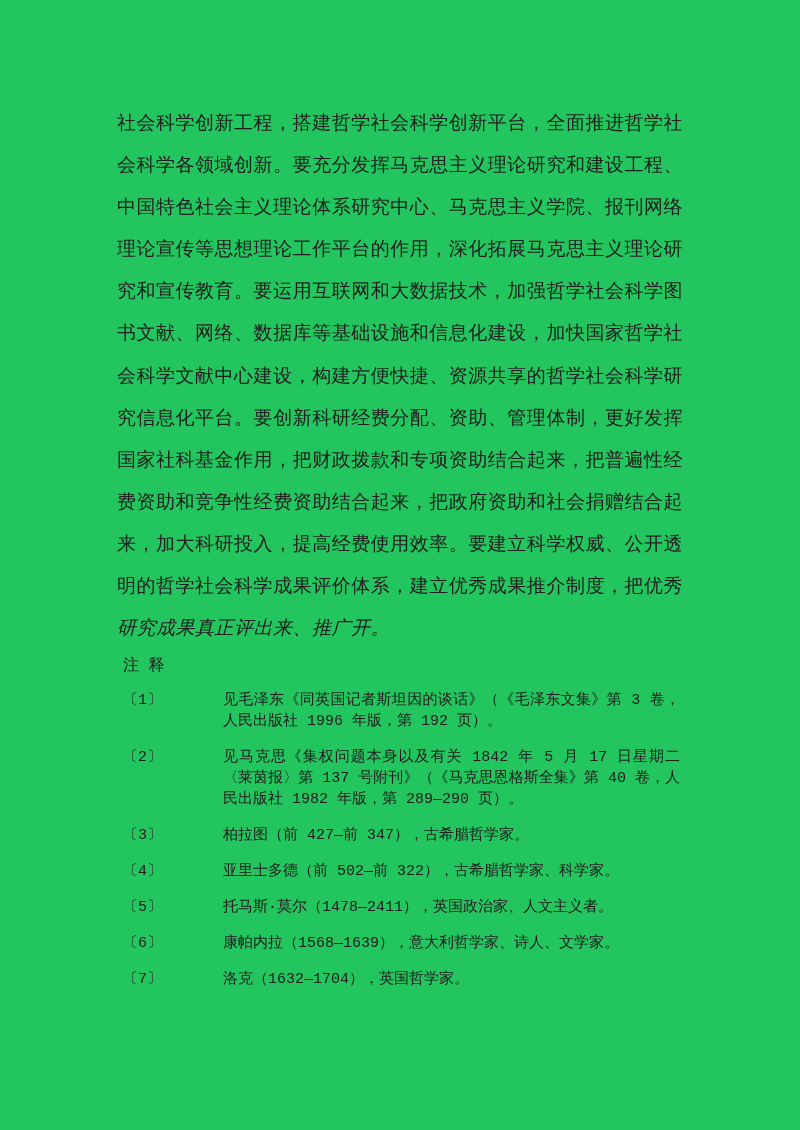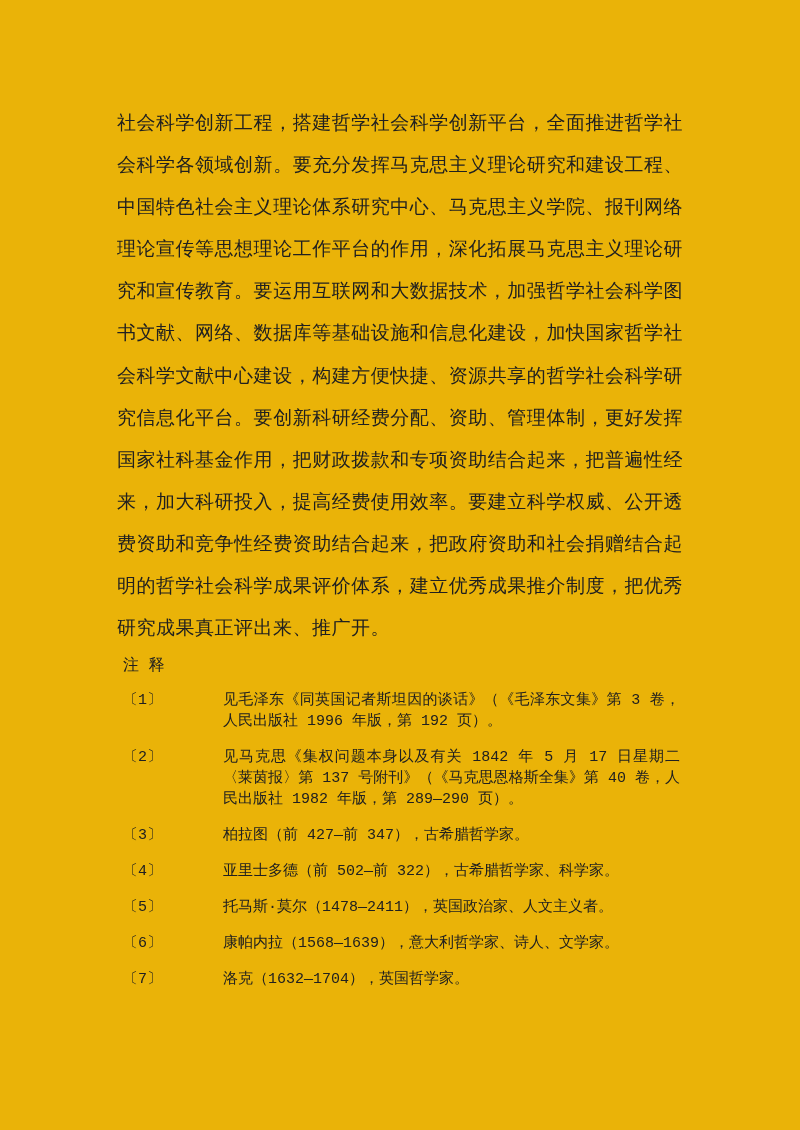--- a/index.html
+++ b/index.html
@@ -4,41 +4,42 @@
 <style>
   html, body {
     margin: 0;
     padding: 0;
     background: #ffffff;
   }
   .page {
     position: relative;
     width: 800px;
     height: 1130px;
-    background: #eab308;
+    background: #22c55e;
     overflow: hidden;
     font-family: "Liberation Sans", sans-serif;
     color: #202020;
   }
   .body-text {
     position: absolute;
     left: 117px;
     top: 102px;
     width: 566px;
     font-size: 19px;
     line-height: 42.1px;
     letter-spacing: 0.5px;
   }
   .body-line {
     text-align: justify;
     text-align-last: justify;
     white-space: normal;
   }
   .body-line.last {
     text-align-last: left;
+    font-style: italic;
   }
   .notes {
     position: absolute;
     left: 123px;
     top: 656px;
     width: 557px;
     font-size: 15px;
     line-height: 21px;
     font-family: Liberation Mono, monospace;
   }
@@ -75,22 +76,22 @@
   <div class="body-text" id="body-lines">
       <div class="body-line">社会科学创新工程，搭建哲学社会科学创新平台，全面推进哲学社</div>
       <div class="body-line">会科学各领域创新。要充分发挥马克思主义理论研究和建设工程、</div>
       <div class="body-line">中国特色社会主义理论体系研究中心、马克思主义学院、报刊网络</div>
       <div class="body-line">理论宣传等思想理论工作平台的作用，深化拓展马克思主义理论研</div>
       <div class="body-line">究和宣传教育。要运用互联网和大数据技术，加强哲学社会科学图</div>
       <div class="body-line">书文献、网络、数据库等基础设施和信息化建设，加快国家哲学社</div>
       <div class="body-line">会科学文献中心建设，构建方便快捷、资源共享的哲学社会科学研</div>
       <div class="body-line">究信息化平台。要创新科研经费分配、资助、管理体制，更好发挥</div>
       <div class="body-line">国家社科基金作用，把财政拨款和专项资助结合起来，把普遍性经</div>
+      <div class="body-line">费资助和竞争性经费资助结合起来，把政府资助和社会捐赠结合起</div>
       <div class="body-line">来，加大科研投入，提高经费使用效率。要建立科学权威、公开透</div>
-      <div class="body-line">费资助和竞争性经费资助结合起来，把政府资助和社会捐赠结合起</div>
       <div class="body-line">明的哲学社会科学成果评价体系，建立优秀成果推介制度，把优秀</div>
       <div class="body-line last">研究成果真正评出来、推广开。</div>
     </div>
 
   <div class="notes">
     <div class="notes-heading">注 释</div>
     <div class="notes-list" id="notes-list">
         <div class="note">
           <span class="note-label">〔1〕</span>
           <div class="note-text">见毛泽东《同英国记者斯坦因的谈话》（《毛泽东文集》第 3 卷，人民出版社 1996 年版，第 192 页）。</div>

